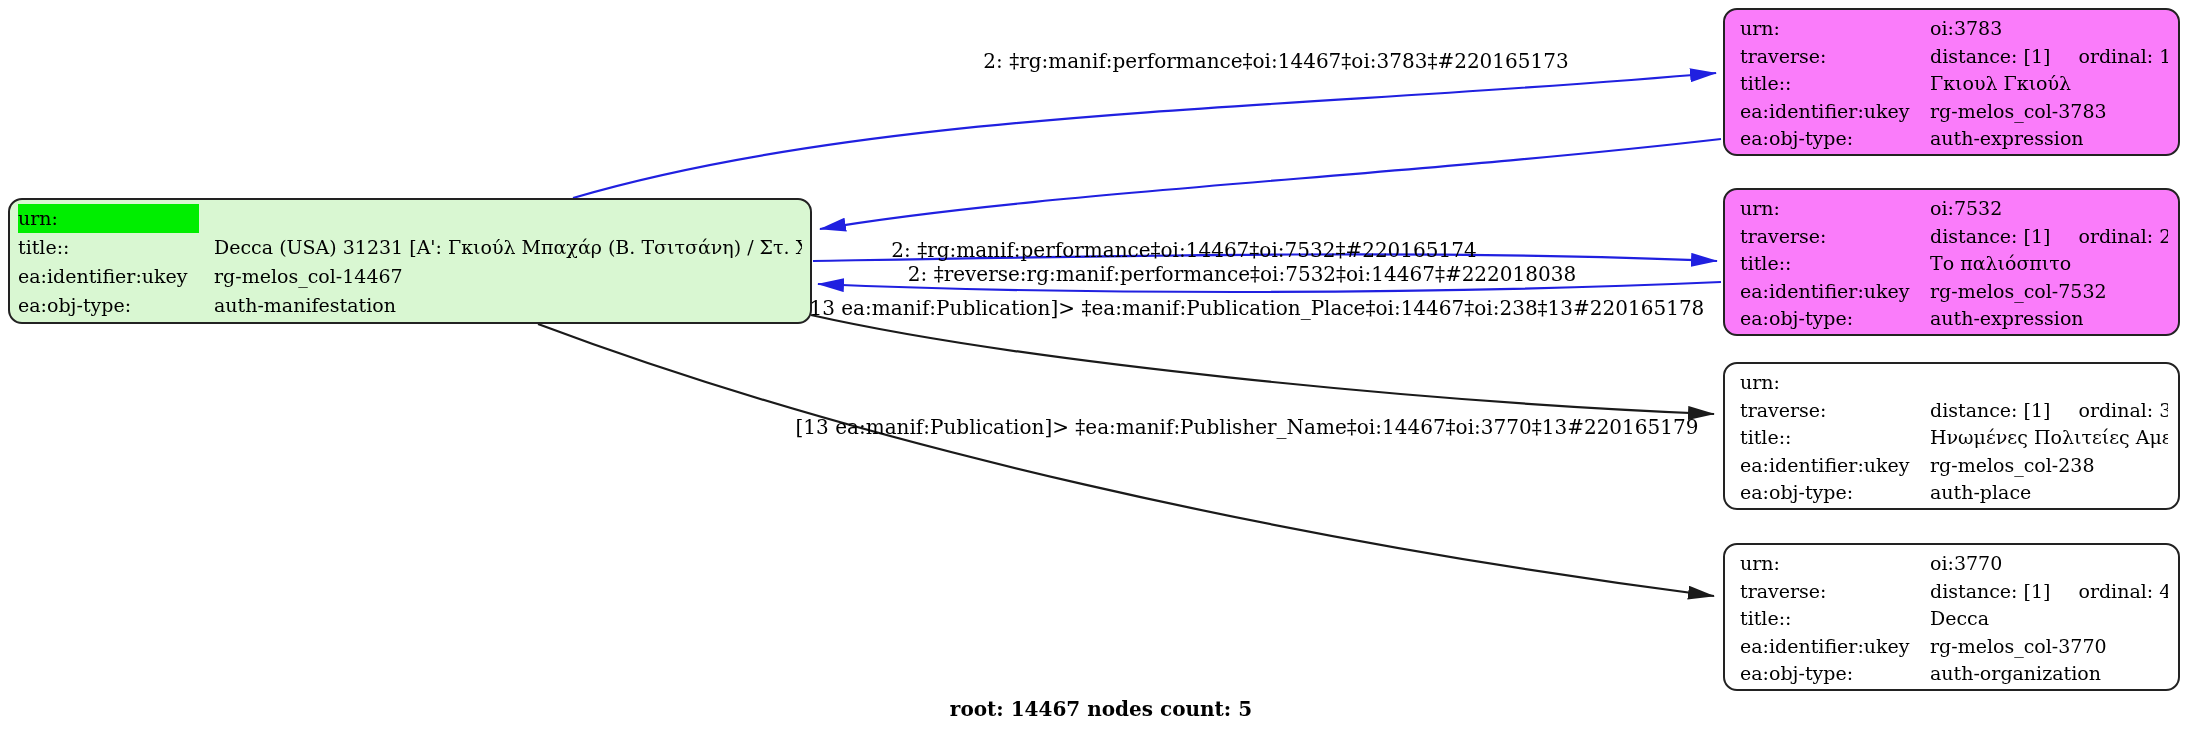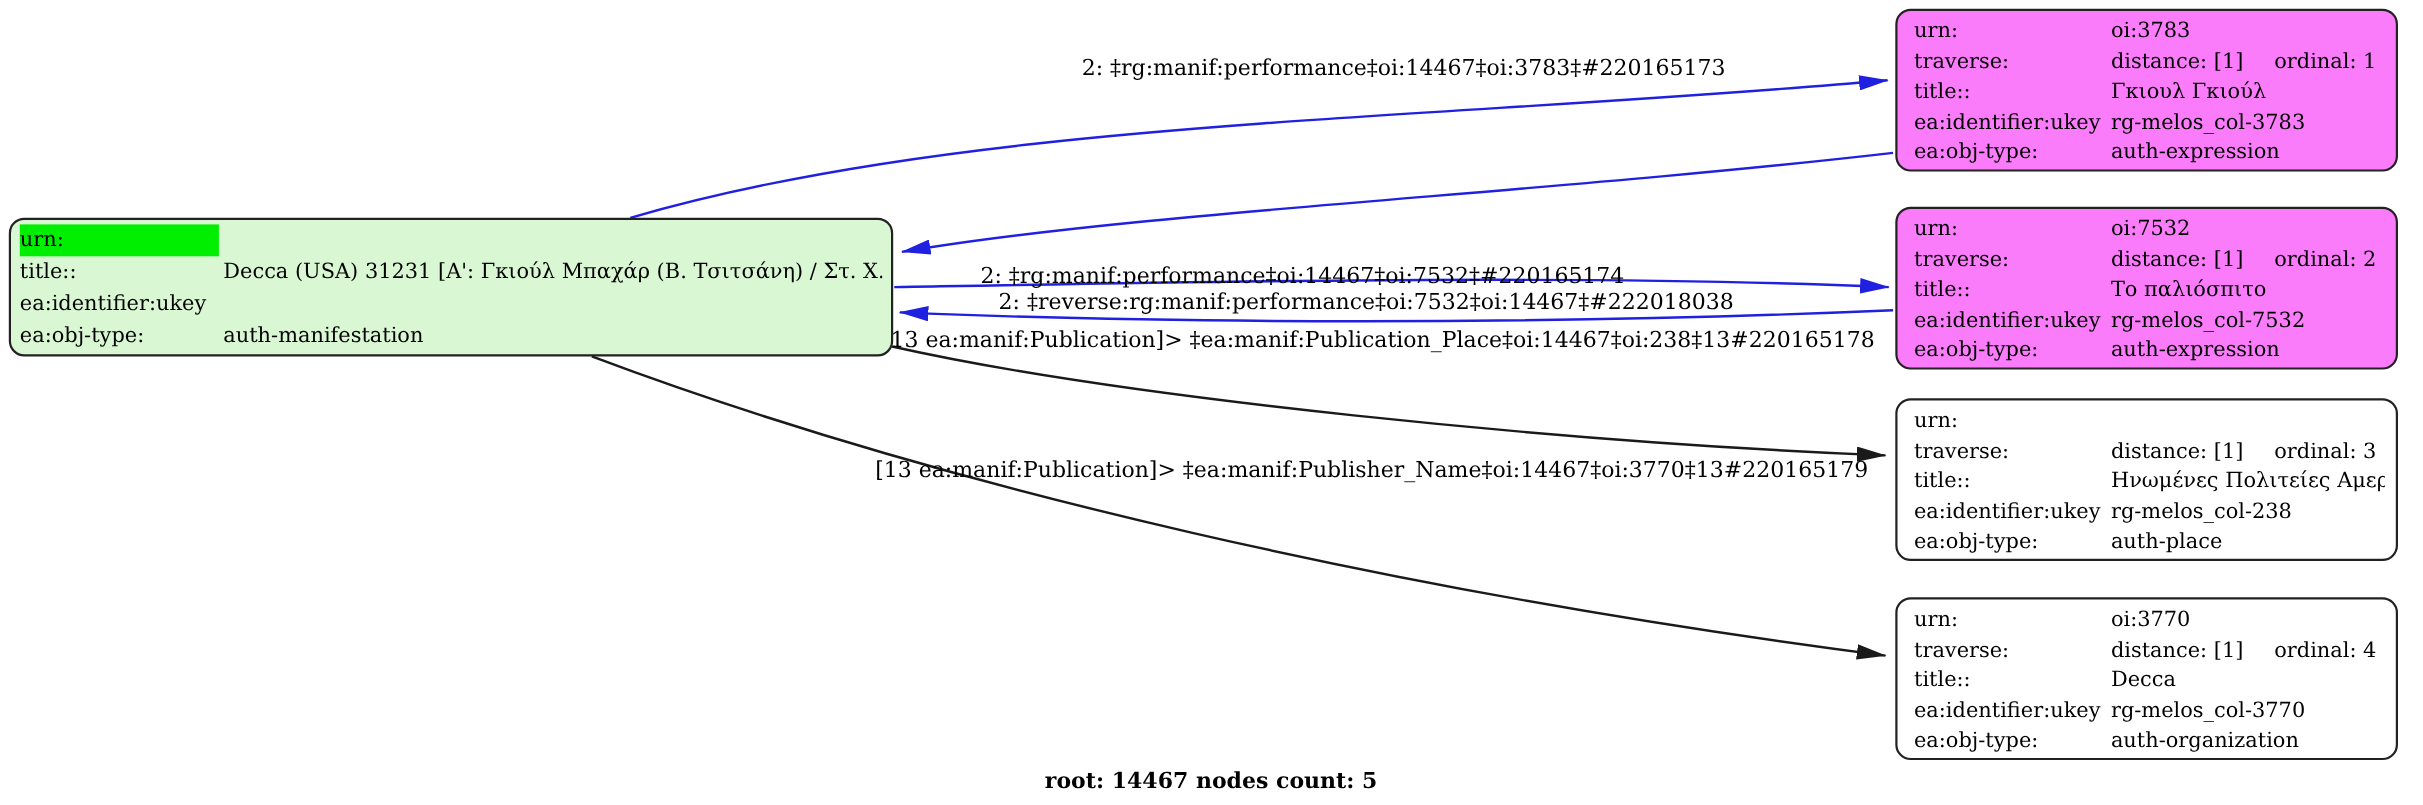--- a/index.html
+++ b/index.html
@@ -16,21 +16,21 @@
     position:absolute;
     border:2px solid #222;
     border-radius:14px;
     box-sizing:border-box;
     font-size:19px;
   }
   .node.root{left:8px;top:198px;width:804px;height:126px;background:#d9f7d2;padding:4px 8px 0 8px;}
   .node.sat{left:1723px;top:0;width:457px;height:148px;padding:5px 10px 0 15px;}
   .node.magenta{background:#fa7cfa;}
   .node.white{background:#ffffff;}
-  .row{display:grid;grid-template-columns:181px 1fr;column-gap:4px;height:29px;line-height:29px;white-space:nowrap;}
+  .row{display:grid;grid-template-columns:181px 1fr;column-gap:15px;height:29px;line-height:29px;white-space:nowrap;}
   .node.sat .row{grid-template-columns:175px 1fr;height:27.6px;line-height:27.6px;}
   .cell{overflow:hidden;}
   .row.hl .cell{background:#00ee00;}
   .ord{margin-left:28px;}
   .edge-label{
     position:absolute;
     transform:translate(-50%,-50%);
     white-space:nowrap;
     font-size:20px;
     color:#000;
@@ -74,20 +74,21 @@
   <div class="node root">
     <div class="row hl">
       <span class="cell">urn:</span>
     </div>
     <div class="row">
       <span class="cell">title::</span>
       <span class="cell">Decca (USA) 31231 [A': Γκιούλ Μπαχάρ (Β. Τσιτσάνη) / Στ. Χ...</span>
     </div>
     <div class="row">
       <span class="cell">ea:identifier:ukey</span>
+      <span class="cell">rg-melos_col-14467</span>
     </div>
     <div class="row">
       <span class="cell">ea:obj-type:</span>
       <span class="cell">auth-manifestation</span>
     </div>
   </div>
 
   <div class="node sat magenta" style="top:8px">
     <div class="row">
       <span class="cell">urn:</span>

